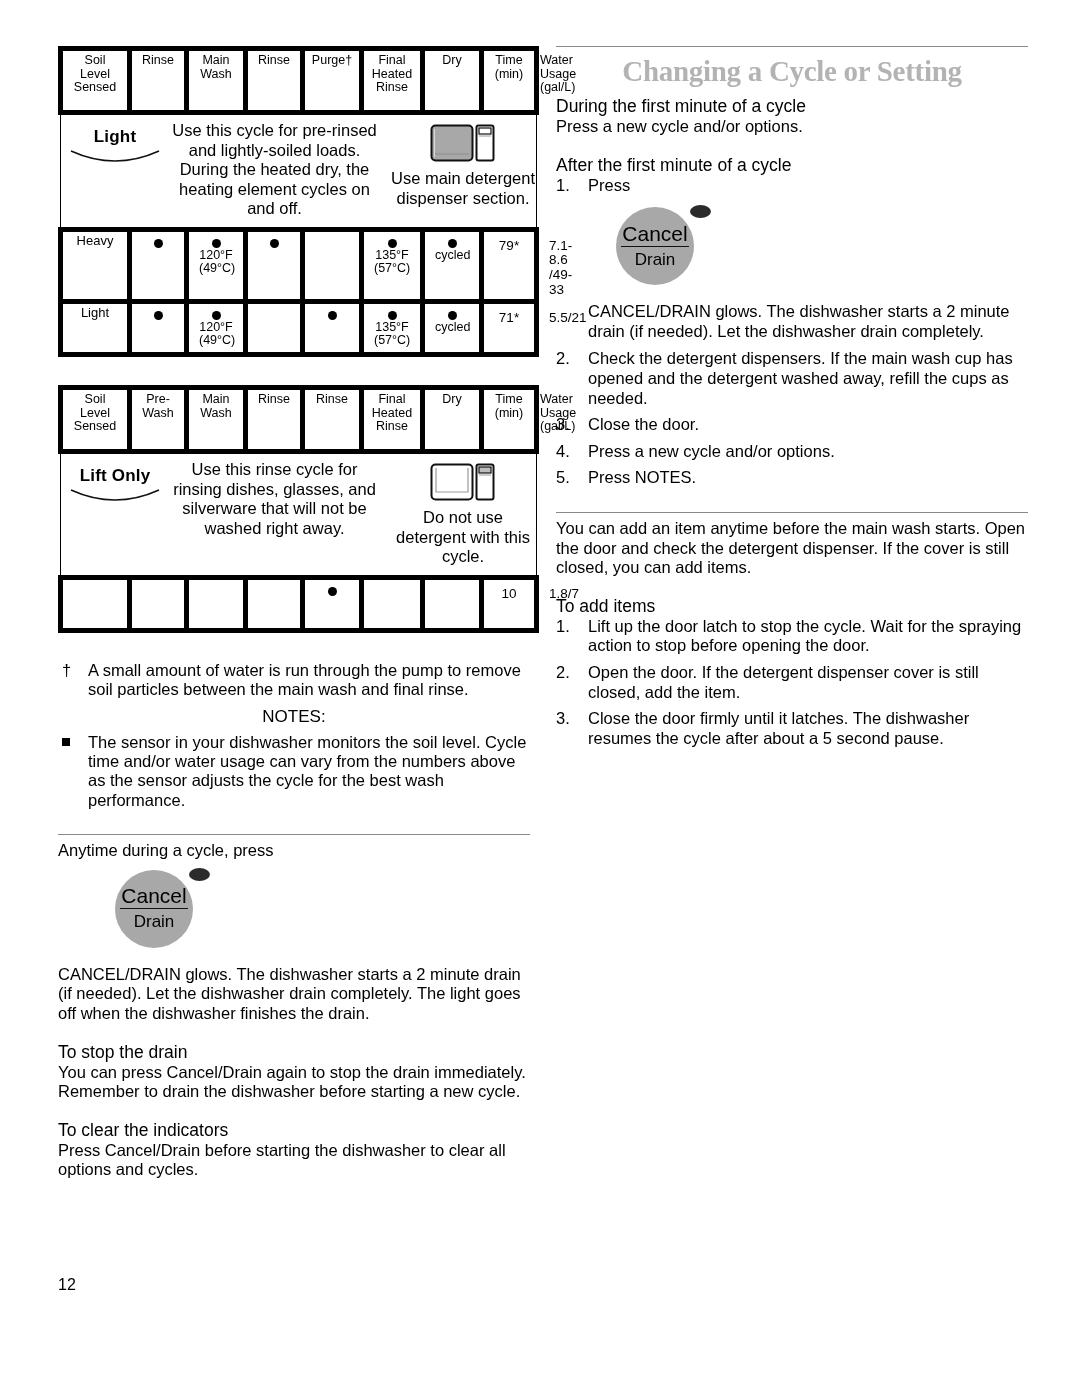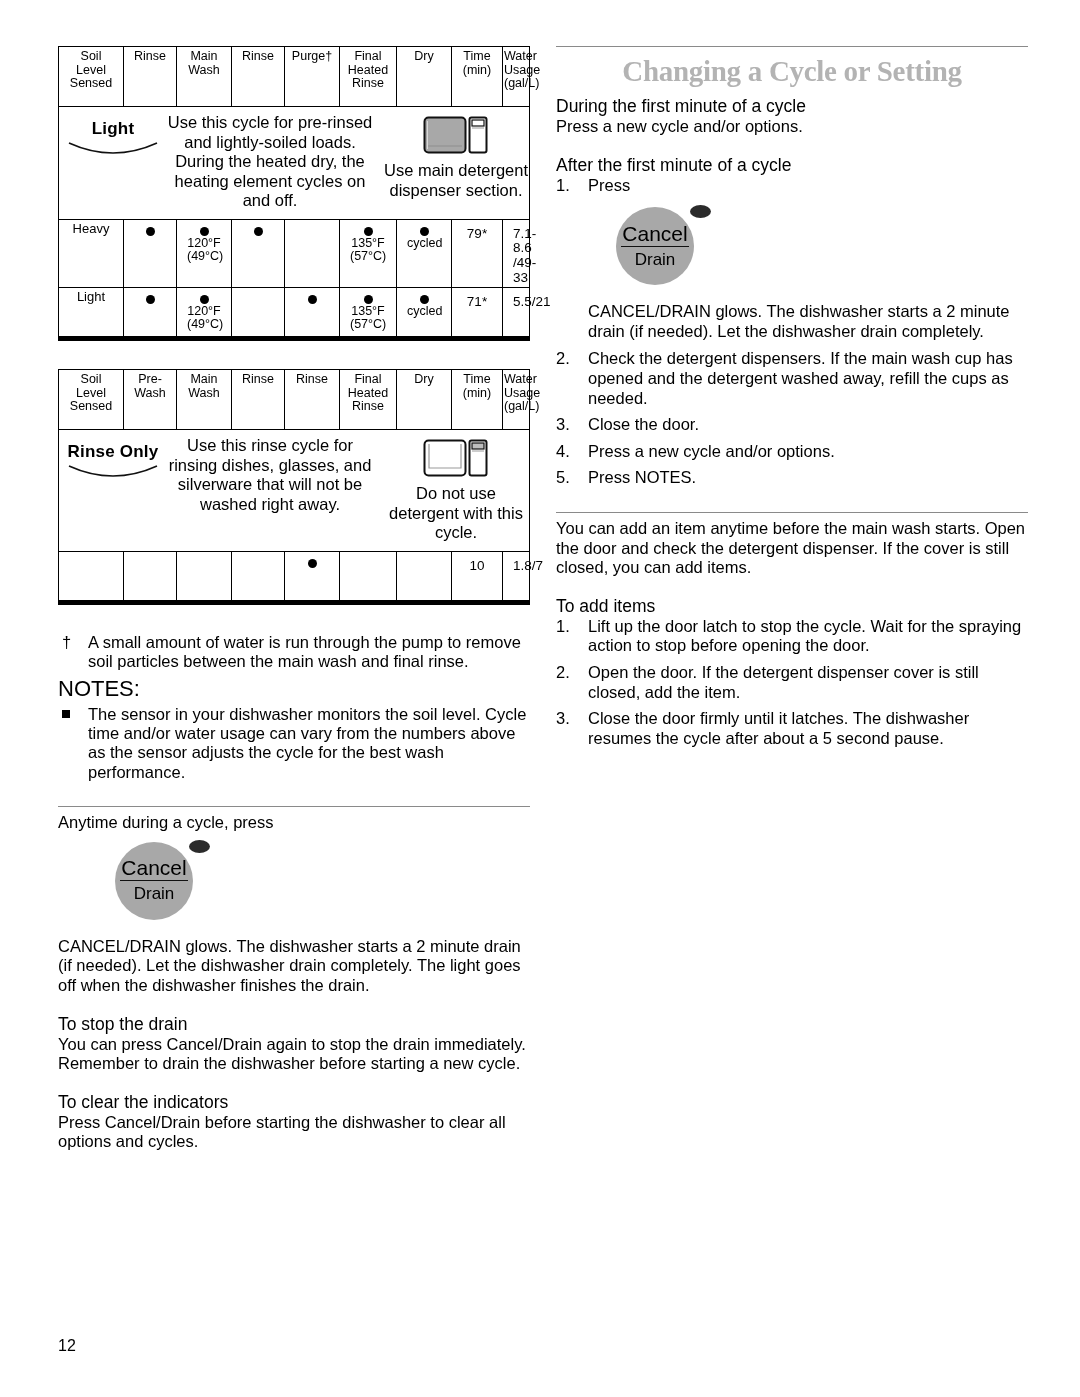--- a/index.html
+++ b/index.html
@@ -33,21 +33,21 @@
   .cycle-block { margin-bottom: 28px; }
   .cycle-table {
     border-collapse: collapse;
     width: 472px;
     table-layout: fixed;
     border-left: 1.5px solid #000;
     border-right: 1.5px solid #000;
     border-bottom: 5px solid #000;
   }
   .cycle-table td, .cycle-table th {
-    border: 1px solid #000000;
+    border: 5px solid #000000;
     padding: 0;
     vertical-align: top;
   }
   .desc-cell {
     border-left: none !important;
     border-right: none !important;
     border-top: none !important;
     padding: 6px 0 8px 0 !important;
   }
   .desc-inner {
@@ -131,21 +131,21 @@
     box-sizing: border-box;
   }
   .note-mark.sq::before {
     content: "";
     display: inline-block;
     width: 8px; height: 8px;
     background: #000;
     vertical-align: 2px;
   }
   .note-body { flex: 1 1 auto; }
-  .notes-title { font-size: 22px; line-height: 20px; margin: 2px 0 6px 0; }
+  .notes-title { font-size: 17px; line-height: 20px; margin: 2px 0 6px 0; text-align: center; }
 
   
   .rule {
     border-top: 1.5px solid #8a8a8a;
     margin: 0 0 6px 0;
   }
   .sec-head {
     text-align: center;
     font-family: "Liberation Serif", serif;
     font-weight: bold;
@@ -214,21 +214,21 @@
     background: #2b2b2b;
     top: -2px;
     left: 74px;
   }
   .cd-left  { margin-left: 57px; }
   .cd-right { margin-left: 60px; }
 
   .page-num {
     position: absolute;
     left: 58px;
-    top: 1337px;
+    top: 1276px;
     font-size: 16px;
   }
 </style>
 </head>
 <body>
 
 <div class="page">
 
   <div class="col col-left">
 
@@ -339,21 +339,21 @@
       </table>
     </div>
 
     <div class="cycle-block">
       <table class="cycle-table">
         <tbody>
             <tr>
           <td class="desc-cell" colspan="9">
             <div class="desc-inner">
               <div class="cycle-badge">
-                <div class="badge-label" style="white-space:pre-line">Rinse Only</div>
+                <div class="badge-label" style="white-space:pre-line">Lift Only</div>
                 <svg class="badge-arc" viewBox="0 0 92 18">
                   <path d="M2 2 Q46 22 90 2" fill="none" stroke="#111" stroke-width="1.6"></path>
                 </svg>
               </div>
               <div class="cycle-desc-text">Use this rinse cycle for rinsing dishes, glasses, and silverware that will not be washed right away.</div>
               <div class="disp-col">
                 <svg class="disp-icon" width="66" height="40" viewBox="0 0 66 40">
                   <rect x="1.5" y="2.5" width="41" height="35" rx="4" fill="#ffffff" stroke="#111" stroke-width="2"></rect>
                   <path d="M6 6 L6 30 L38 30 L38 6" fill="none" stroke="#9a9a9a" stroke-width="1.2"></path>
                   <rect x="46.5" y="2.5" width="17" height="35" rx="2" fill="#ffffff" stroke="#111" stroke-width="2"></rect>

